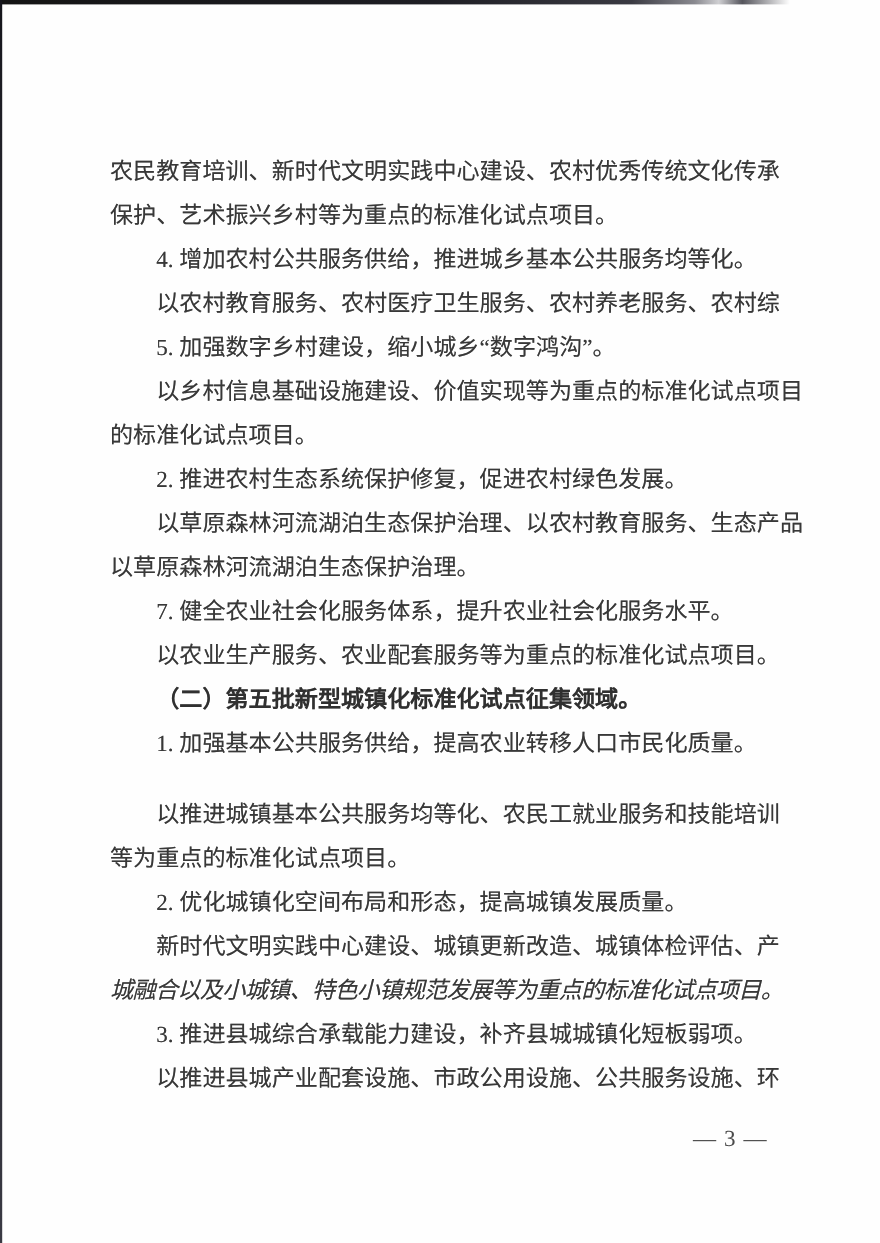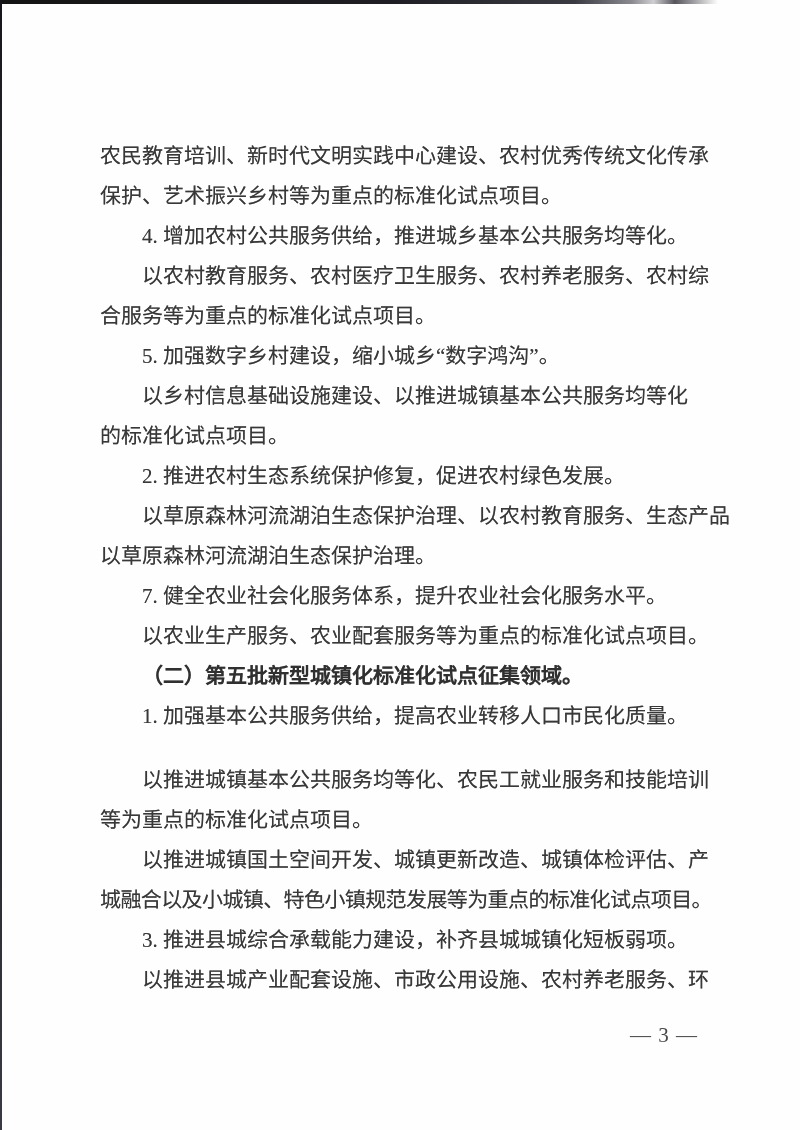--- a/index.html
+++ b/index.html
@@ -52,32 +52,32 @@
 <body>
 
 <div class="scan-top"></div>
 <div class="scan-left"></div>
 
 <div class="text-body">
     <div class="line fill" style="letter-spacing: 0px;">农民教育培训、新时代文明实践中心建设、农村优秀传统文化传承</div>
     <div class="line">保护、艺术振兴乡村等为重点的标准化试点项目。</div>
     <div class="line indent">4. 增加农村公共服务供给，推进城乡基本公共服务均等化。</div>
     <div class="line indent fill" style="letter-spacing: 0px;">以农村教育服务、农村医疗卫生服务、农村养老服务、农村综</div>
-    <div class="line">合服务等为重点的标准化试点项目。</div>
     <div class="line indent">5. 加强数字乡村建设，缩小城乡“数字鸿沟”。</div>
-    <div class="line indent fill" style="letter-spacing: 0px;">以乡村信息基础设施建设、以推进城镇基本公共服务均等化</div>
+    <div class="line indent fill" style="letter-spacing: 0px;">以乡村信息基础设施建设、价值实现等为重点的标准化试点项目</div>
     <div class="line">的标准化试点项目。</div>
     <div class="line indent">2. 推进农村生态系统保护修复，促进农村绿色发展。</div>
     <div class="line indent fill" style="letter-spacing: 0px;">以草原森林河流湖泊生态保护治理、以农村教育服务、生态产品</div>
     <div class="line">以草原森林河流湖泊生态保护治理。</div>
     <div class="line indent">7. 健全农业社会化服务体系，提升农业社会化服务水平。</div>
     <div class="line indent">以农业生产服务、农业配套服务等为重点的标准化试点项目。</div>
     <div class="line indent bold">（二）第五批新型城镇化标准化试点征集领域。</div>
     <div class="line indent">1. 加强基本公共服务供给，提高农业转移人口市民化质量。</div>
     <div class="line indent fill" style="letter-spacing: 0px; margin-top: 24px;">以推进城镇基本公共服务均等化、农民工就业服务和技能培训</div>
     <div class="line">等为重点的标准化试点项目。</div>
-    <div class="line indent fill" style="letter-spacing: 0px;">以推进城镇国土空间开发、城镇更新改造、城镇体检评估、产</div>
-    <div class="line" style="letter-spacing: -0.6px;">城融合以及小城镇、特色小镇规范发展等为重点的标准化试点项目。</div>
+    <div class="line indent">2. 优化城镇化空间布局和形态，提高城镇发展质量。</div>
+    <div class="line indent fill" style="letter-spacing: 0px;">新时代文明实践中心建设、城镇更新改造、城镇体检评估、产</div>
+    <div class="line" style="letter-spacing: -0.6px; font-style: italic;">城融合以及小城镇、特色小镇规范发展等为重点的标准化试点项目。</div>
     <div class="line indent">3. 推进县城综合承载能力建设，补齐县城城镇化短板弱项。</div>
-    <div class="line indent fill" style="letter-spacing: 0px;">以推进县城产业配套设施、市政公用设施、农村养老服务、环</div>
+    <div class="line indent fill" style="letter-spacing: 0px;">以推进县城产业配套设施、市政公用设施、公共服务设施、环</div>
   </div>
 
 <div class="page-number">— 3 —</div>
 
 </body></html>

